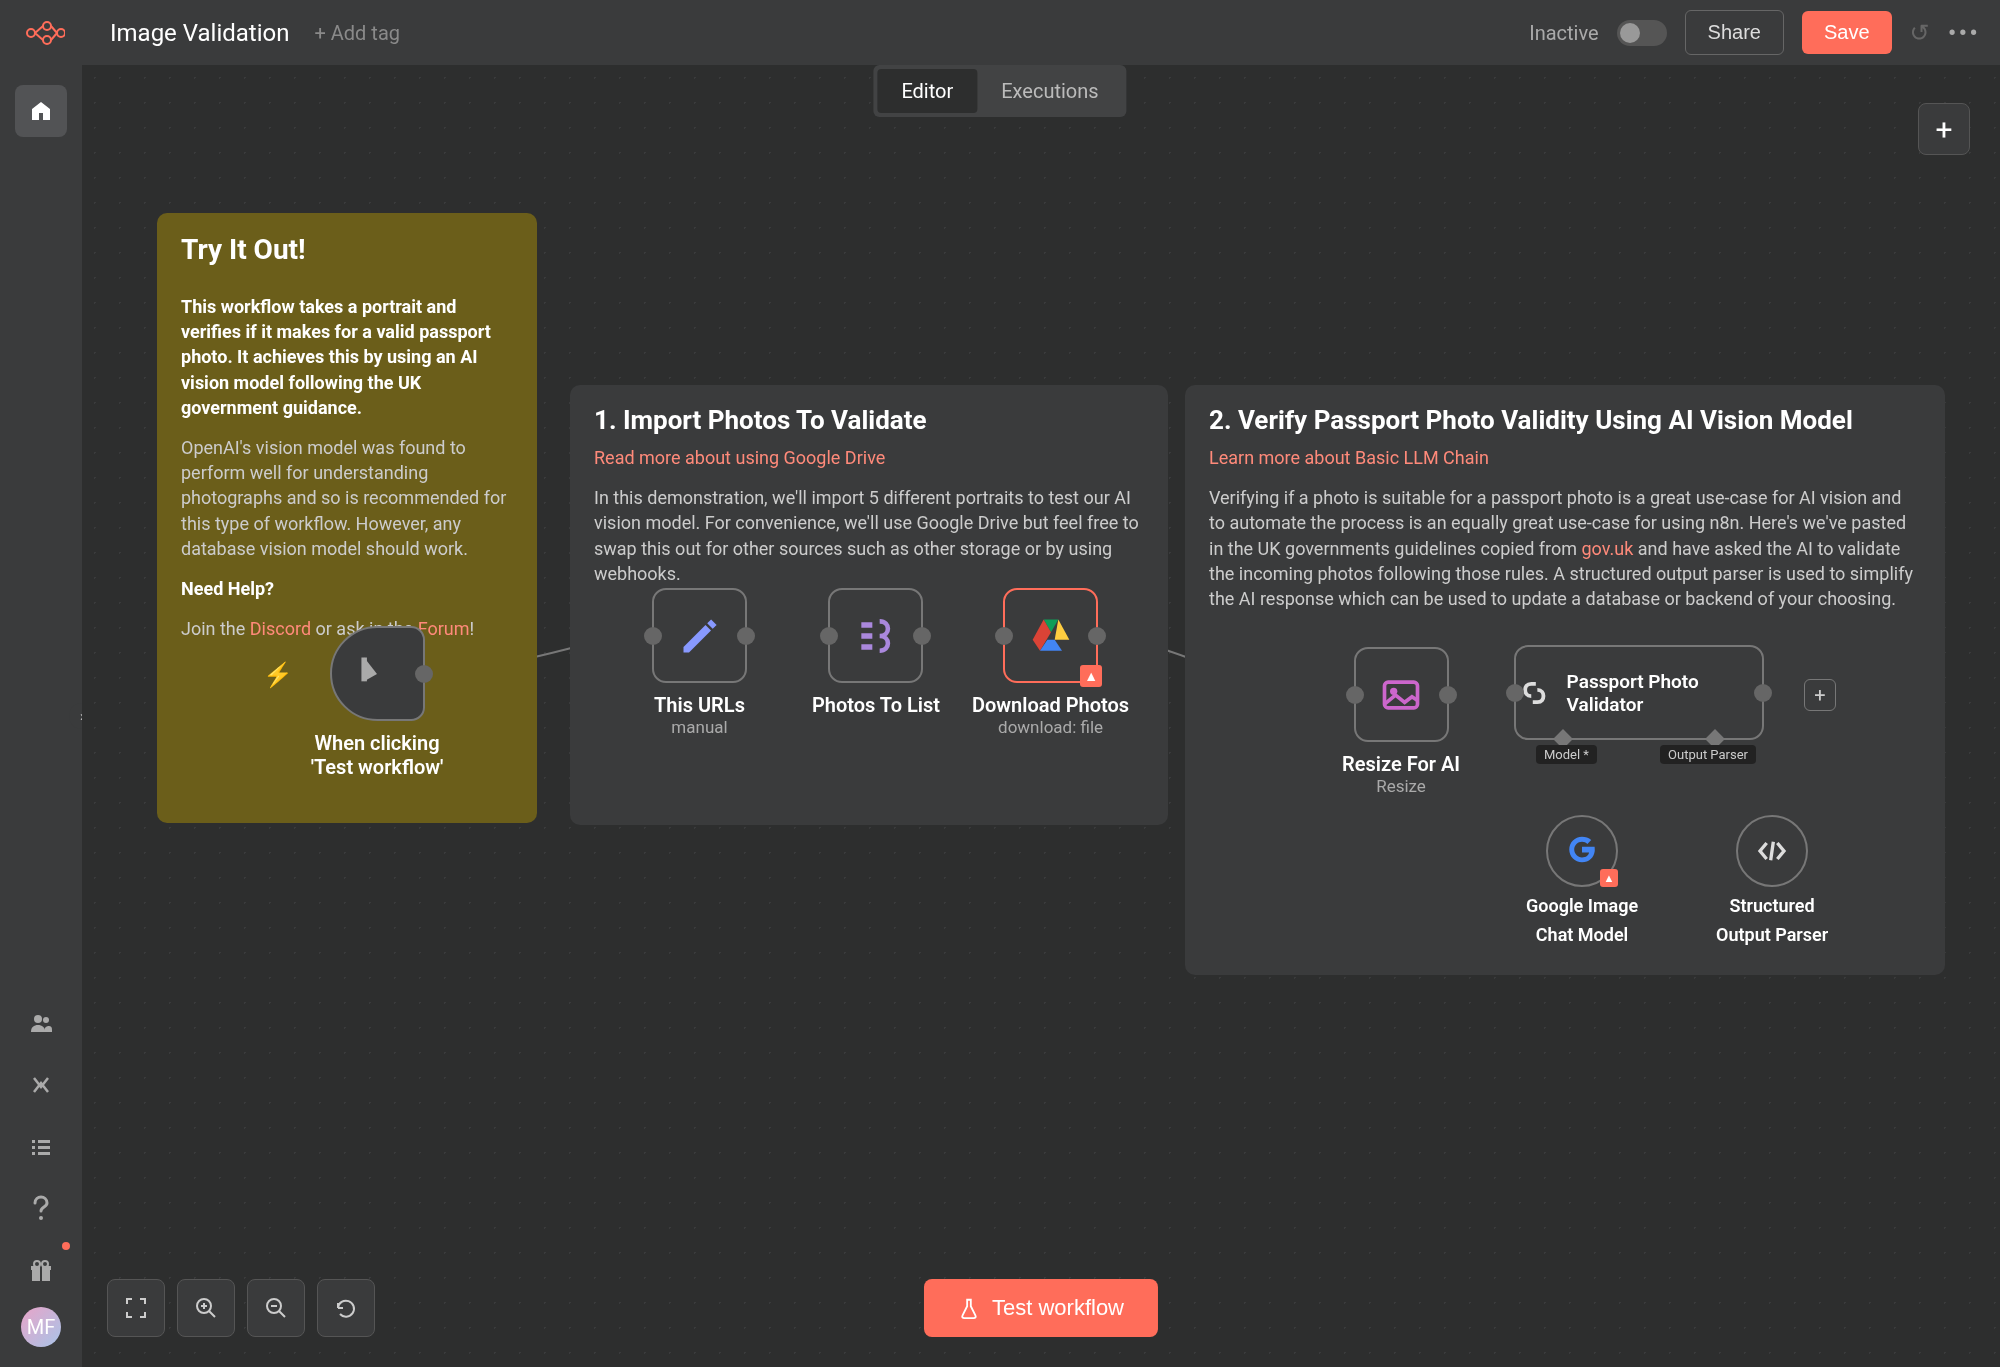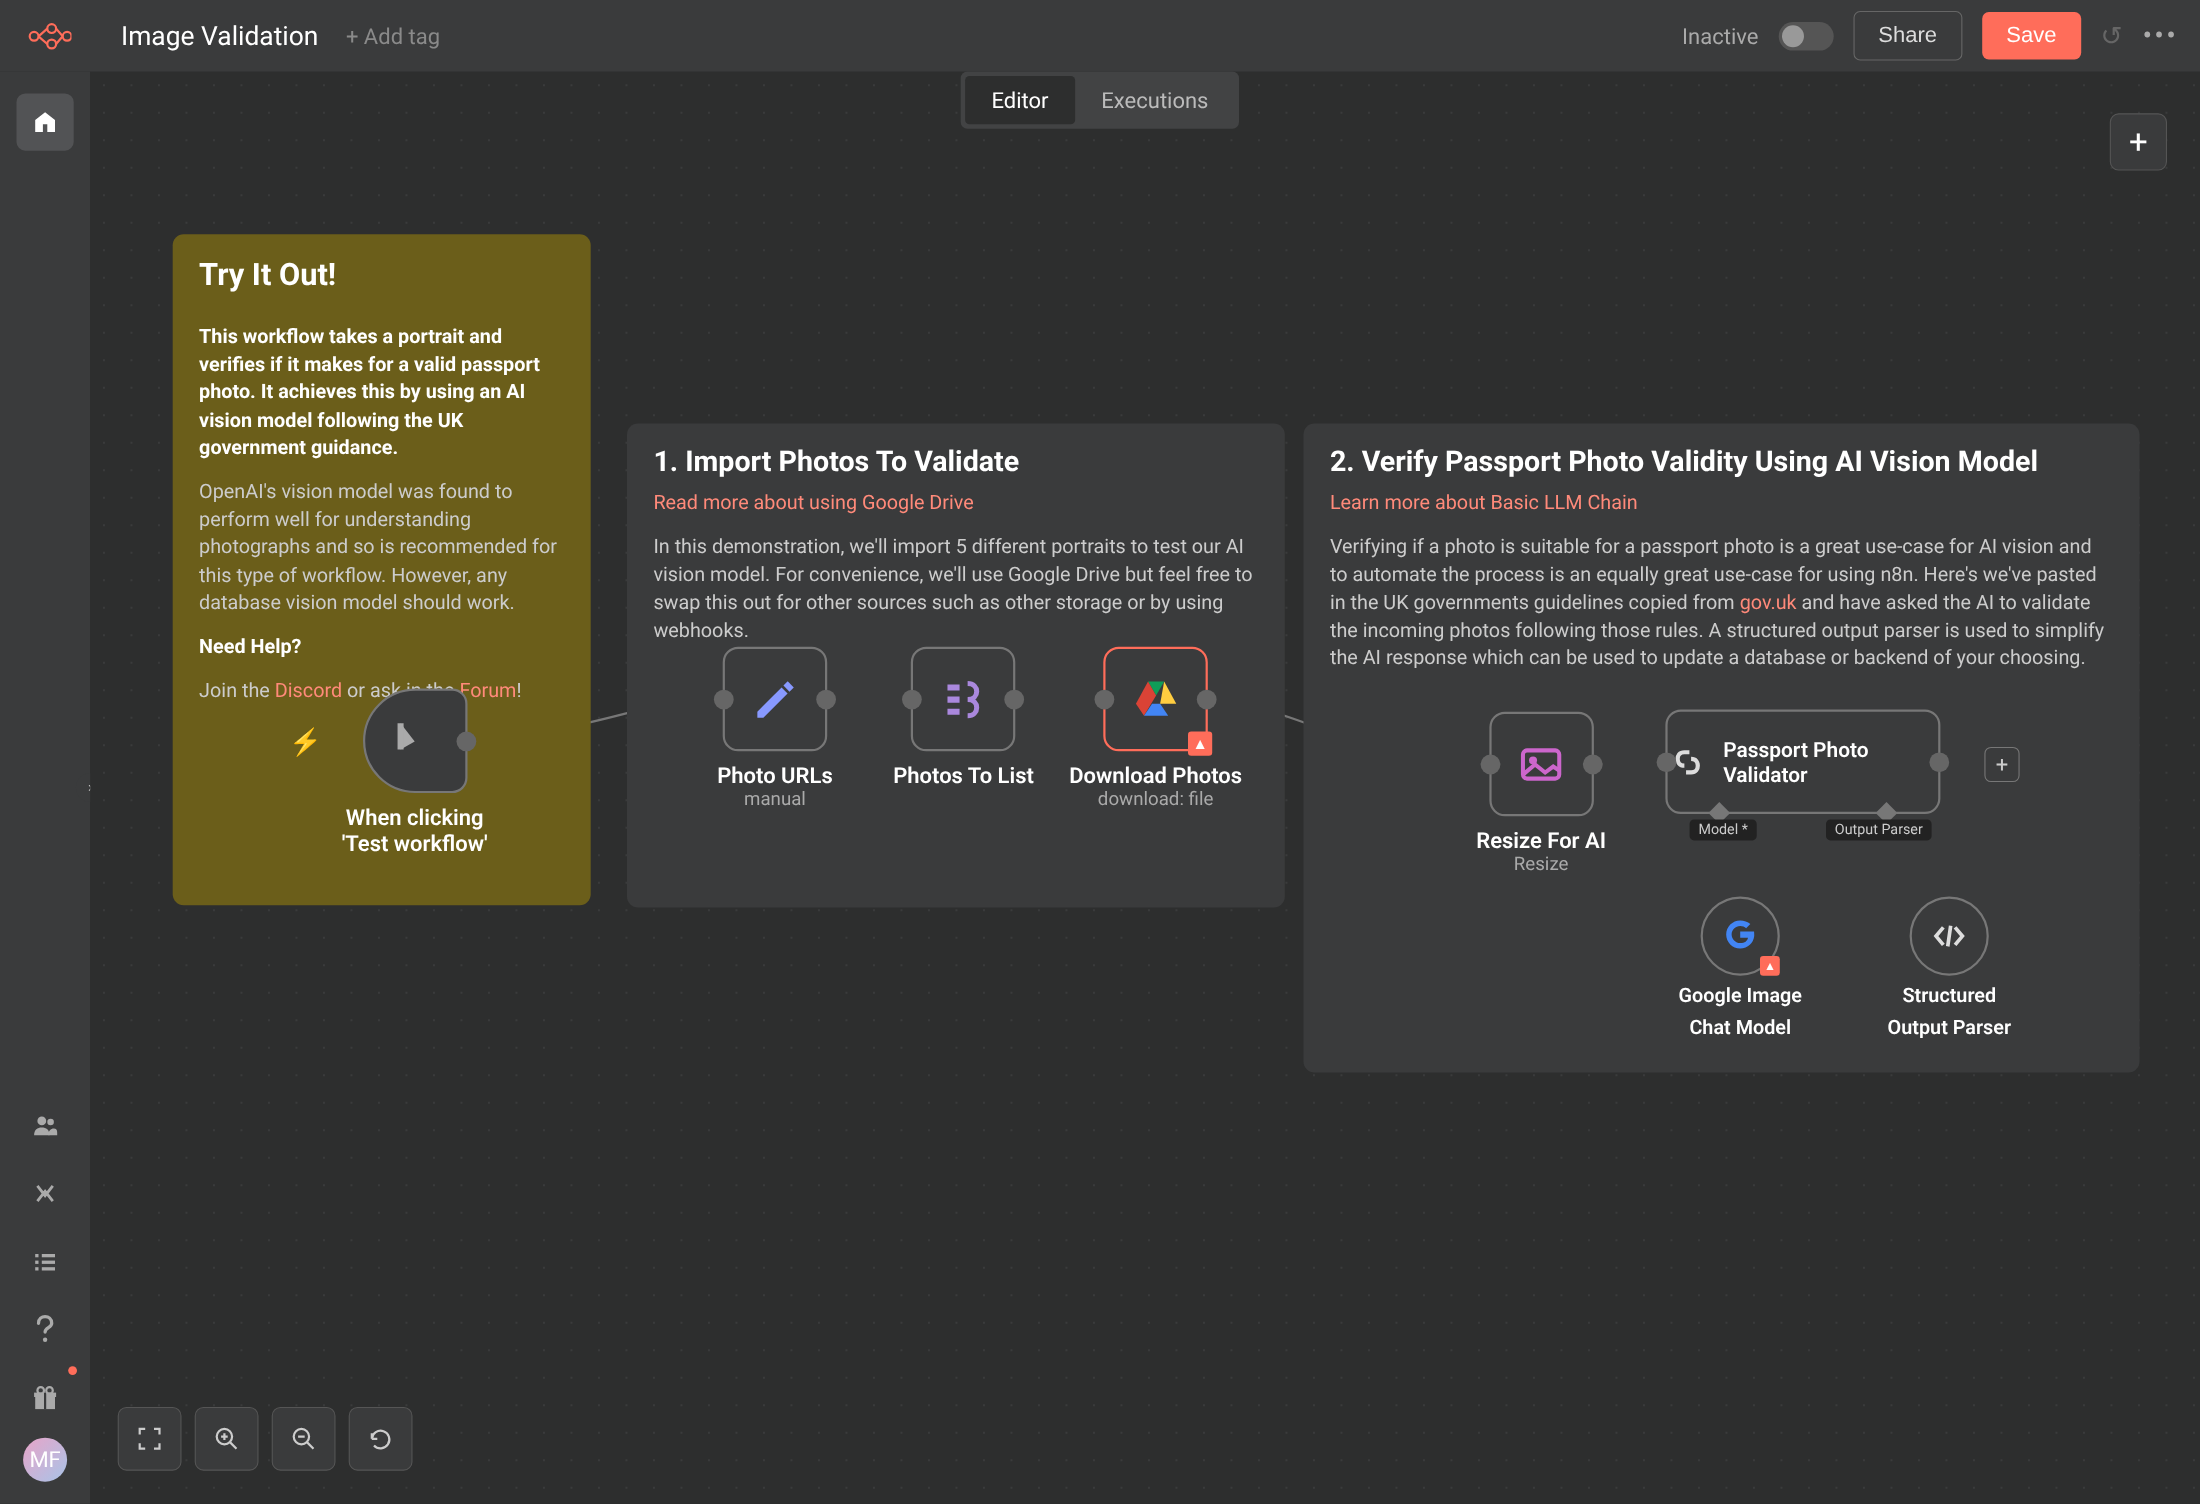--- a/index.html
+++ b/index.html
@@ -528,21 +528,21 @@
 
   <div class="node" style="left:570px; top:523px;">
     <div class="node-box">
       <svg width="44" height="44" viewBox="0 0 24 24">
           <path d="M3 18 L15 6 L18 9 L6 21 L3 21 Z" fill="#8899ff"></path>
           <path d="M17 4 L20 7" stroke="#8899ff" stroke-width="3"></path>
         </svg>
       <div class="port port-l"></div>
       <div class="port port-r"></div>
     </div>
-    <div class="node-label">Photo URLs</div>
+    <div class="node-label">This URLs</div>
     <div class="node-sublabel">manual</div>
   </div>
 
   <div class="node" style="left:730px; top:523px;">
     <div class="node-box">
       <svg width="44" height="44" viewBox="0 0 24 24">
           <path d="M4 6 L10 6 M4 12 L10 12 M4 18 L10 18" stroke="#aa88dd" stroke-width="3"></path>
           <path d="M14 4 C20 4 20 12 14 12 C20 12 20 20 14 20" stroke="#aa88dd" stroke-width="2.5" fill="none"></path>
         </svg>
       <div class="port port-l"></div>
@@ -640,13 +640,19 @@
           <path d="M15 15 L21 21 M7 10 H13" stroke="currentColor" stroke-width="2"></path>
         </svg>
     </div>
     <div class="ctrl-btn">
       <svg width="24" height="24" viewBox="0 0 24 24">
           <path d="M4 12 A8 8 0 1 1 6 18 M4 12 L4 7 M4 12 L9 12" stroke="currentColor" stroke-width="2" fill="none"></path>
         </svg>
     </div>
   </div>
 
+  <button class="test-workflow">
+    <svg width="22" height="22" viewBox="0 0 24 24">
+        <path d="M9 3 H15 M10 3 V10 L5 20 C4 22 5 23 7 23 H17 C19 23 20 22 19 20 L14 10 V3" stroke="#fff" stroke-width="2" fill="none"></path>
+      </svg>
+    <span>Test workflow</span>
+  </button>
 </div>
 
 </body></html>

